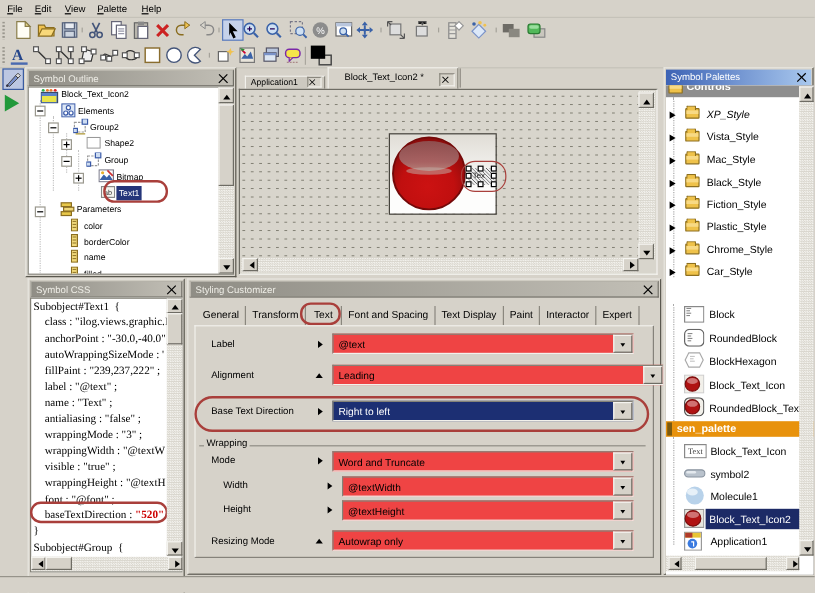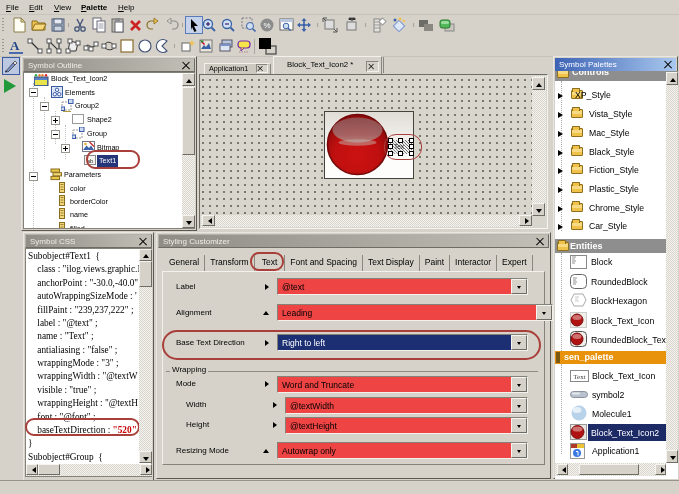--- a/index.html
+++ b/index.html
@@ -36,21 +36,21 @@
 .folder:before { content:""; position:absolute; left:0px; top:-3px; width:6px; height:3px; background:#efc24a; border:1px solid #8d6f1f; border-bottom:none; border-radius:1px 1px 0 0; }
 .folder:after { content:""; position:absolute; left:0; top:1px; right:0; height:3px; background:#f8da85; }
 </style>
 </head>
 <body>
 
 <div class="abs" style="left:0;top:0;width:679px;height:15px;border-bottom:1px solid #c5c2b9;">
   <span class="abs" style="left:6px;top:3px;"><u>F</u>ile</span>
   <span class="abs" style="left:29px;top:3px;"><u>E</u>dit</span>
   <span class="abs" style="left:54px;top:3px;"><u>V</u>iew</span>
-  <span class="abs" style="left:81px;top:3px;font-weight:bold;"><u>P</u>alette</span>
+  <span class="abs" style="left:81px;top:3px;"><u>P</u>alette</span>
   <span class="abs" style="left:118px;top:3px;"><u>H</u>elp</span>
 </div>
 
 <div class="abs" id="tb1" style="left:0;top:15px;width:679px;height:21px;">
   <div class="grip"></div>
   <svg class="abs" style="left:11px;top:2px" width="16" height="16">
       <path d="M3 1h7l4 4v10H3z" fill="#fffef5" stroke="#8a7d4a"></path>
       <path d="M10 1l4 4h-4z" fill="#e8d98c" stroke="#8a7d4a"></path>
     </svg>
   <svg class="abs" style="left:31px;top:2px" width="16" height="16">
@@ -489,21 +489,21 @@
   <div class="abs" style="left:1px;top:14px;width:123px;height:408px;background:#fff;overflow:hidden;">
 
     <div class="abs" style="left:0;top:0;width:123px;height:10px;background:#8e8e8e;overflow:hidden;">
       <div class="folder" style="left:2px;top:-2px;"></div>
       <div class="abs" style="left:17px;top:-4px;font-size:9px;font-weight:bold;color:#fff;">Controls</div>
     </div>
 
     <div class="abs" style="left:6px;top:10px;width:1px;height:150px;border-left:1px dotted #aaa;"></div>
     <div class="pitem" style="left:3px;top:16px;"><span style="display:inline-block;width:0;height:0;border:3.5px solid transparent;border-left:5px solid #000;vertical-align:-1px;"></span></div>
     <div class="folder" style="left:16px;top:19px;"></div>
-      <div class="pitem" style="left:20px;top:16px;">XP_Style</div>
+      <div class="pitem" style="left:34px;top:16px;font-style:italic;">XP_Style</div>
     <div class="pitem" style="left:3px;top:35px;"><span style="display:inline-block;width:0;height:0;border:3.5px solid transparent;border-left:5px solid #000;vertical-align:-1px;"></span></div>
     <div class="folder" style="left:16px;top:38px;"></div>
       <div class="pitem" style="left:34px;top:35px;">Vista_Style</div>
     <div class="pitem" style="left:3px;top:54px;"><span style="display:inline-block;width:0;height:0;border:3.5px solid transparent;border-left:5px solid #000;vertical-align:-1px;"></span></div>
     <div class="folder" style="left:16px;top:57px;"></div>
       <div class="pitem" style="left:34px;top:54px;">Mac_Style</div>
     <div class="pitem" style="left:3px;top:73px;"><span style="display:inline-block;width:0;height:0;border:3.5px solid transparent;border-left:5px solid #000;vertical-align:-1px;"></span></div>
     <div class="folder" style="left:16px;top:76px;"></div>
       <div class="pitem" style="left:34px;top:73px;">Black_Style</div>
     <div class="pitem" style="left:3px;top:91px;"><span style="display:inline-block;width:0;height:0;border:3.5px solid transparent;border-left:5px solid #000;vertical-align:-1px;"></span></div>
@@ -512,24 +512,20 @@
     <div class="pitem" style="left:3px;top:110px;"><span style="display:inline-block;width:0;height:0;border:3.5px solid transparent;border-left:5px solid #000;vertical-align:-1px;"></span></div>
     <div class="folder" style="left:16px;top:113px;"></div>
       <div class="pitem" style="left:34px;top:110px;">Plastic_Style</div>
     <div class="pitem" style="left:3px;top:129px;"><span style="display:inline-block;width:0;height:0;border:3.5px solid transparent;border-left:5px solid #000;vertical-align:-1px;"></span></div>
     <div class="folder" style="left:16px;top:132px;"></div>
       <div class="pitem" style="left:34px;top:129px;">Chrome_Style</div>
     <div class="pitem" style="left:3px;top:147px;"><span style="display:inline-block;width:0;height:0;border:3.5px solid transparent;border-left:5px solid #000;vertical-align:-1px;"></span></div>
     <div class="folder" style="left:16px;top:150px;"></div>
       <div class="pitem" style="left:34px;top:147px;">Car_Style</div>
 
-    <div class="abs" style="left:0;top:168px;width:123px;height:14px;background:#8e8e8e;">
-      <div class="folder" style="left:2px;top:3px;"></div>
-      <div class="abs" style="left:15px;top:2px;font-size:9px;font-weight:bold;color:#fff;">Entities</div>
-    </div>
     <div class="abs" style="left:6px;top:182px;width:1px;height:98px;border-left:1px dotted #aaa;"></div>
     <svg class="abs" style="left:15px;top:184px" width="17" height="14">
         <rect x="0.5" y="0.5" width="16" height="13" fill="#fff" stroke="#888"></rect>
         <path d="M2 2h4M2 4h3M2 6h4M2 8h3" stroke="#777" stroke-width="0.8"></path>
       </svg>
     <div class="pitem" style="left:36px;top:183px;">Block</div>
     <svg class="abs" style="left:15px;top:203px" width="17" height="15">
         <rect x="0.5" y="0.5" width="16" height="14" rx="4" fill="#fff" stroke="#666"></rect>
         <path d="M3 4h4M3 6h3M3 8h4M3 10h3" stroke="#777" stroke-width="0.8"></path>
       </svg>

